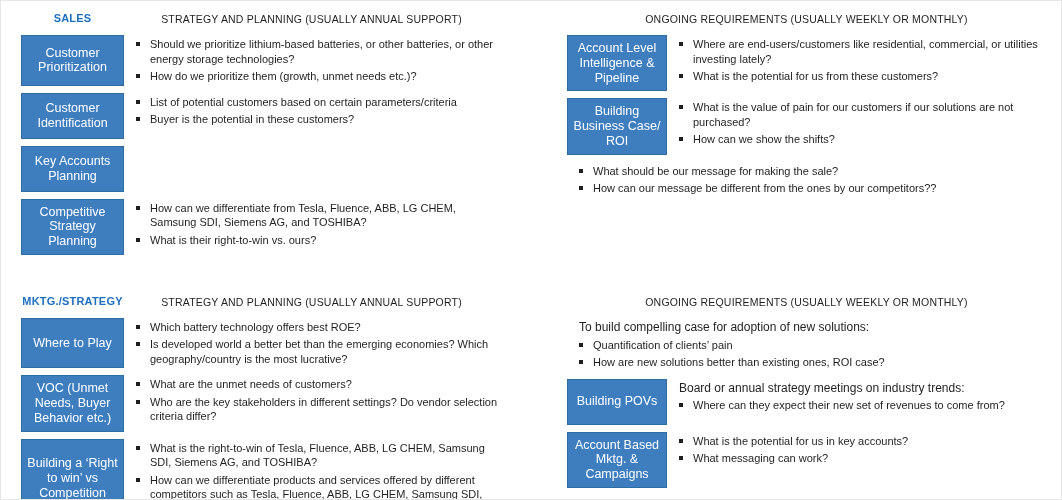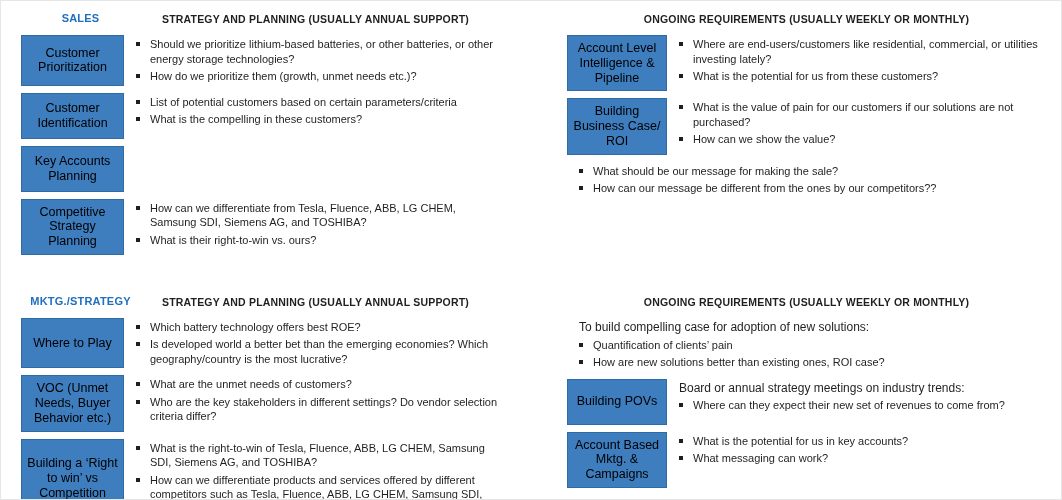--- a/index.html
+++ b/index.html
@@ -17,32 +17,32 @@
   }
   .half{display:flex;align-items:flex-start;}
   .half + .half{margin-top:32px;}
   .col{box-sizing:border-box;}
   .col-left{width:545px;padding-left:20px;padding-right:46px;}
   .col-right{width:517px;padding-left:22px;padding-right:15px;}
   .header-row{display:flex;align-items:flex-start;min-height:24px;}
   .side-label{
     width:103px;flex:0 0 103px;text-align:center;
     font-size:11px;font-weight:bold;color:var(--accent);
-    letter-spacing:0.2px;padding-top:1px;margin-left:8px;
+    letter-spacing:0.2px;padding-top:1px;
   }
   .col-header{
-    flex:1;text-align:center;font-size:10.5px;font-weight:bold;
+    flex:1;text-align:center;font-size:10.5px;font-weight:normal;
     color:var(--ink);letter-spacing:0.2px;padding-top:2px;
   }
   .rows{display:block;}
   .row{display:flex;align-items:stretch;margin-bottom:7px;}
   .box{
     width:103px;flex:0 0 103px;min-height:46px;
     background:var(--box-fill);border:1px solid var(--box-border);
-    color:#000000;font-size:12.5px;line-height:1.18;text-align:center;
+    color:#ffffff;font-size:12.5px;line-height:1.18;text-align:center;
     display:flex;align-items:center;justify-content:center;
     padding:5px 4px;
   }
   .col-right .box{width:100px;flex:0 0 100px;}
   .bullets{
     flex:1;margin-left:12px;display:flex;flex-direction:column;
     padding:2px 0;
   }
   .intro{font-size:12px;line-height:1.32;margin-bottom:2px;}
   .bullet-item{display:flex;font-size:11px;line-height:1.32;margin-bottom:3px;}
@@ -80,21 +80,21 @@
           </div>
           <div class="row">
             <div class="box">Customer Identification</div>
             <div class="bullets">
               <div class="bullet-item">
                 <span class="sq"></span>
                 <span class="bt">List of potential customers based on certain parameters/criteria</span>
               </div>
               <div class="bullet-item">
                 <span class="sq"></span>
-                <span class="bt">What is the compelling in these customers?</span>
+                <span class="bt">Buyer is the potential in these customers?</span>
               </div>
             </div>
           </div>
           <div class="row">
             <div class="box">Key Accounts Planning</div>
           </div>
           <div class="row">
             <div class="box">Competitive Strategy Planning</div>
             <div class="bullets">
               <div class="bullet-item">
@@ -129,21 +129,21 @@
           </div>
           <div class="row">
             <div class="box">Building Business Case/ ROI</div>
             <div class="bullets">
               <div class="bullet-item">
                 <span class="sq"></span>
                 <span class="bt">What is the value of pain for our customers if our solutions are not purchased?</span>
               </div>
               <div class="bullet-item">
                 <span class="sq"></span>
-                <span class="bt">How can we show the value?</span>
+                <span class="bt">How can we show the shifts?</span>
               </div>
             </div>
           </div>
           <div class="row">
             <div class="bullets">
               <div class="bullet-item">
                 <span class="sq"></span>
                 <span class="bt">What should be our message for making the sale?</span>
               </div>
               <div class="bullet-item">

